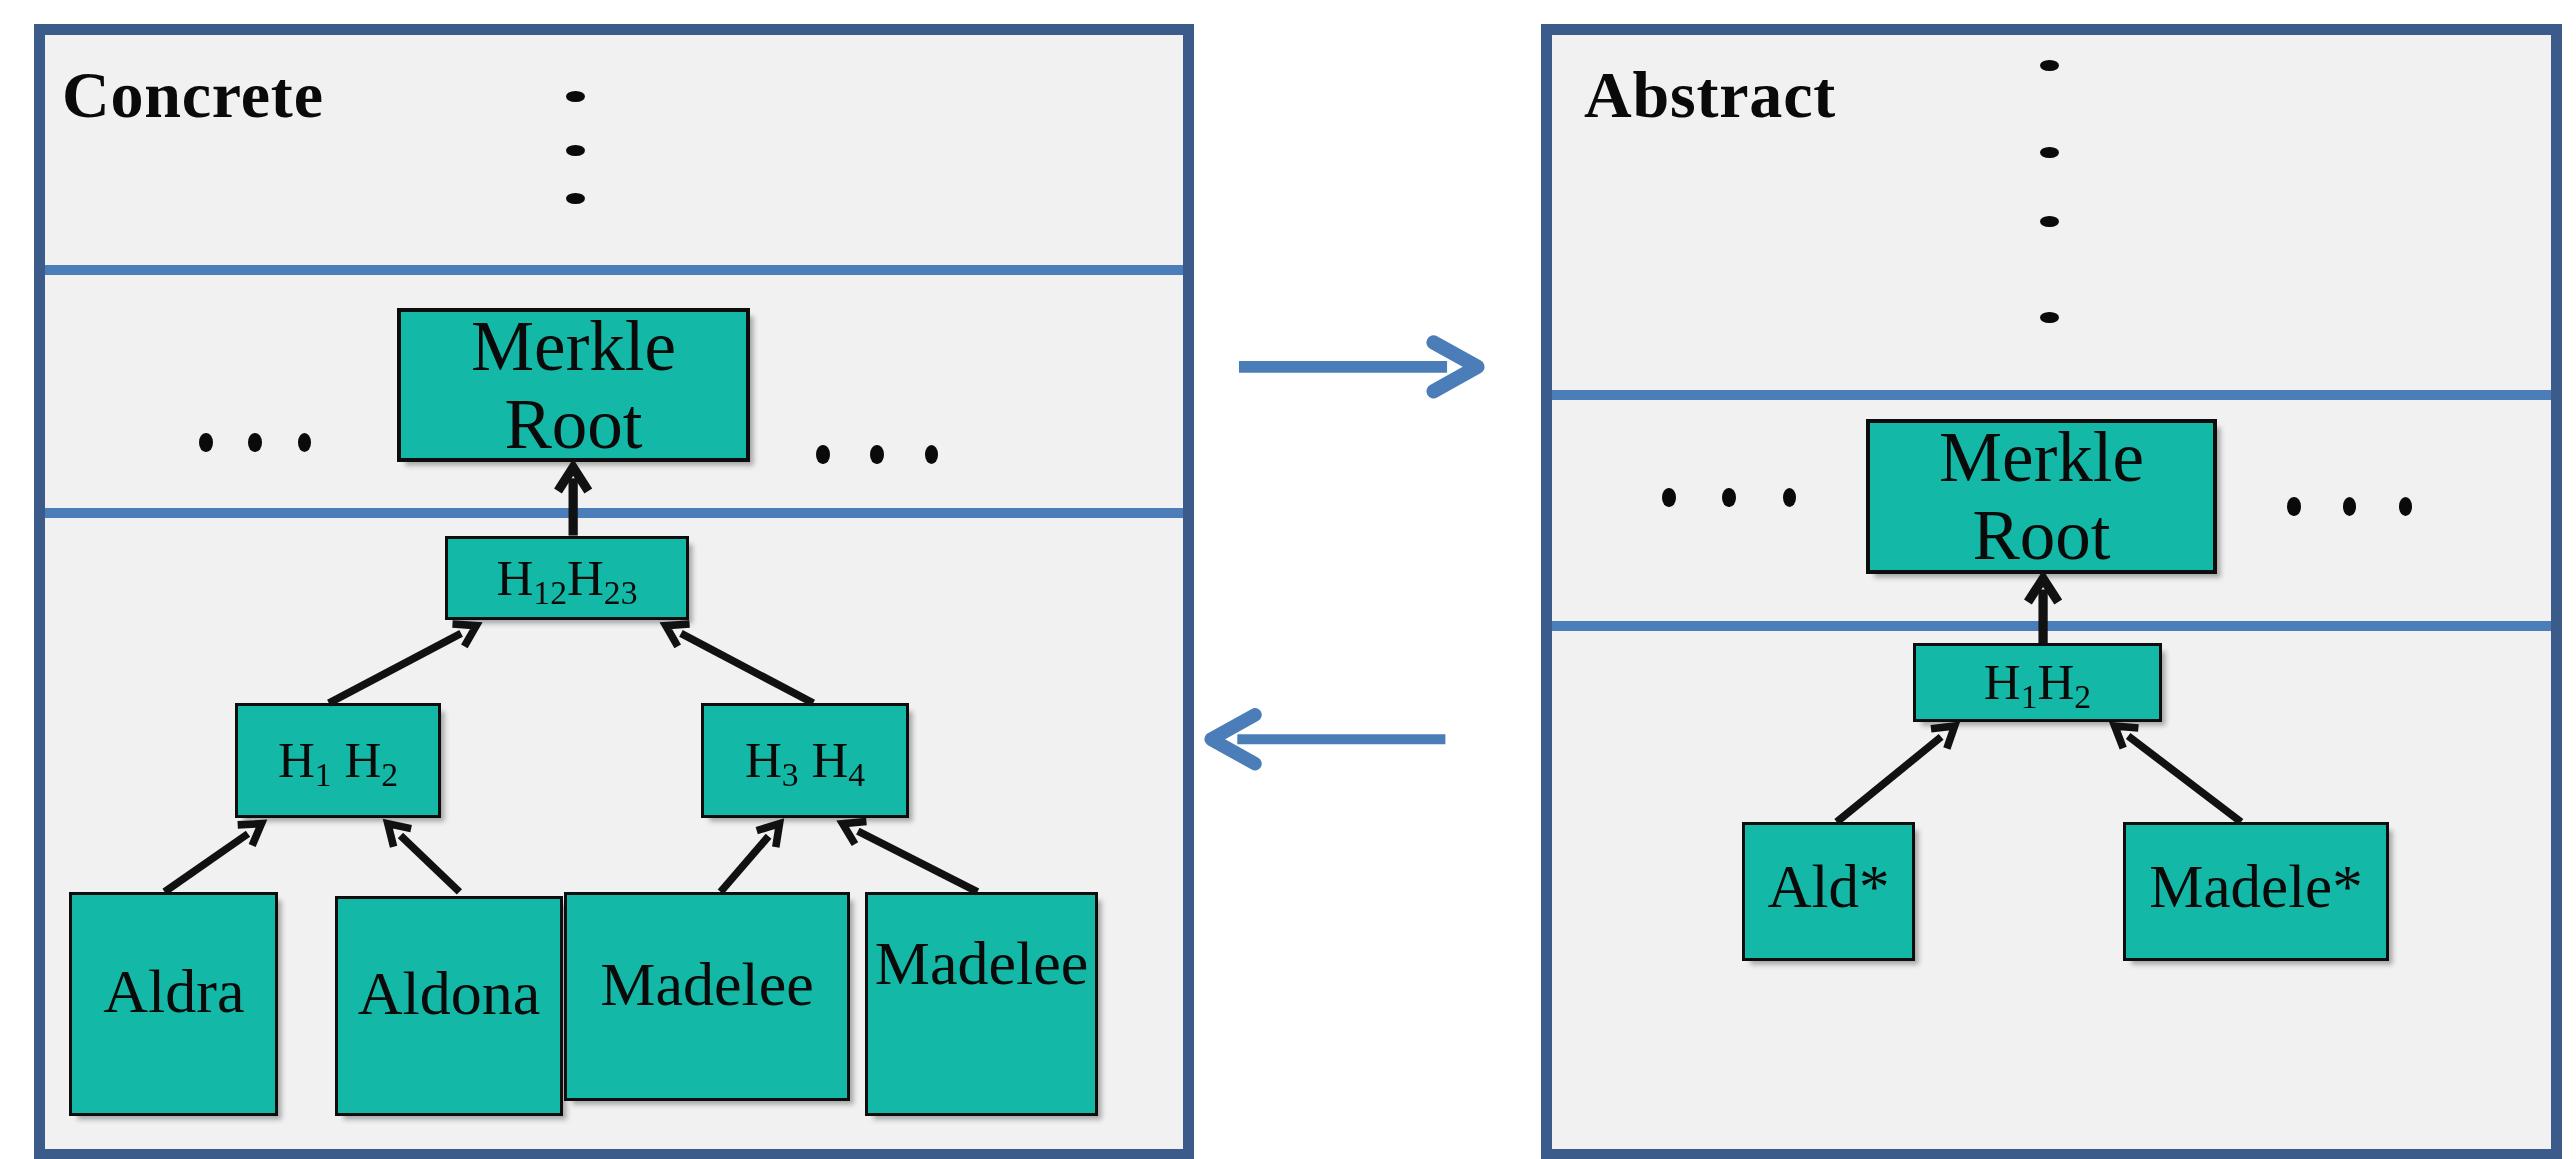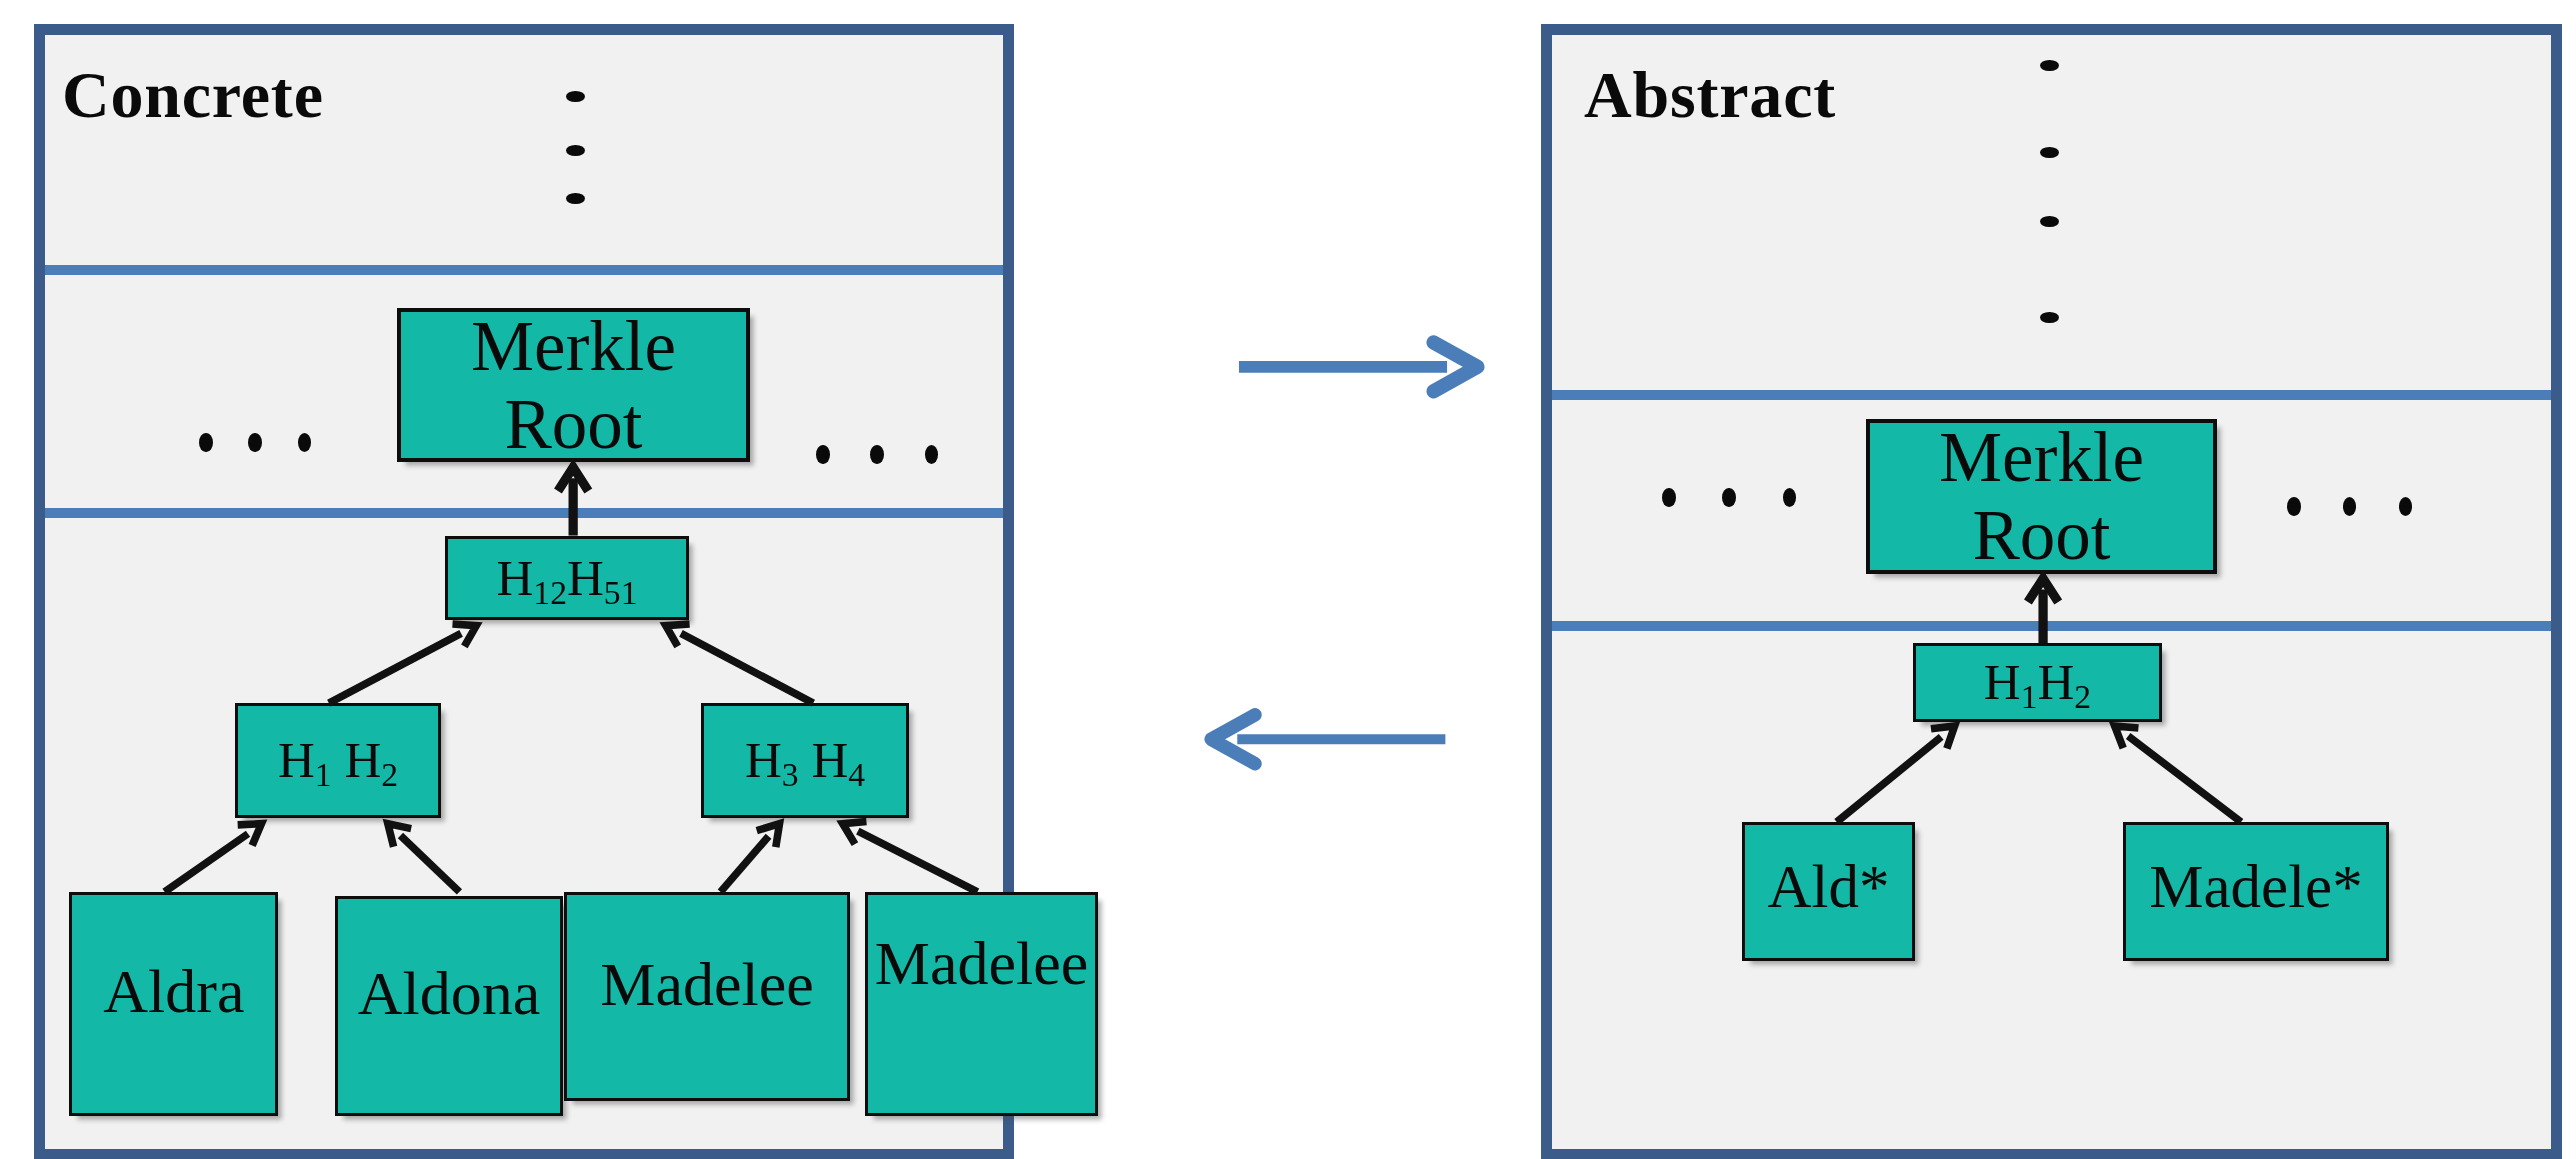--- a/index.html
+++ b/index.html
@@ -5,21 +5,21 @@
   html,body{margin:0;padding:0;background:#ffffff;}
   .canvas{
     position:relative;width:2576px;height:1159px;background:#ffffff;overflow:hidden;
     font-family:"Liberation Serif","DejaVu Serif",serif;color:#0a0a0a;
   }
   .panel{
     position:absolute;top:23.6px;height:1136px;box-sizing:border-box;
     border:11px solid var(--panel-border,#3b5c8a);
     background:var(--panel-bg,#f1f1f1);
   }
-  .panel.concrete{left:34px;width:980px;padding-left:17px;}
+  .panel.concrete{left:34px;width:1160px;padding-left:17px;}
   .panel.abstract{left:1541px;width:1021px;}
   .panel-title{
     position:absolute;margin:0;font-size:66px;font-weight:700;letter-spacing:0.8px;
   }
   .concrete .panel-title{left:17px;top:22px;}
   .abstract .panel-title{left:32px;top:22px;}
   .hr{
     position:absolute;left:0;right:0;height:10px;
     background:var(--accent-line,#4b7db9);
   }
@@ -108,21 +108,21 @@
       <span></span>
       <span></span>
     </div>
 
     <div class="box merkle merkle-c">
       <span>Merkle</span>
       <span>Root</span>
     </div>
 
     <div class="box h1234c">
-      <span class="hashlabel"><span>H</span><sub>12</sub><span>H</span><sub>51</sub></span>
+      <span class="hashlabel"><span>H</span><sub>12</sub><span>H</span><sub>23</sub></span>
     </div>
 
     <div class="box h12c">
       <span class="hashlabel"><span>H</span><sub>1</sub><span> H</span><sub>2</sub></span>
     </div>
 
     <div class="box h34c">
       <span class="hashlabel"><span>H</span><sub>3</sub><span> H</span><sub>4</sub></span>
     </div>
 

